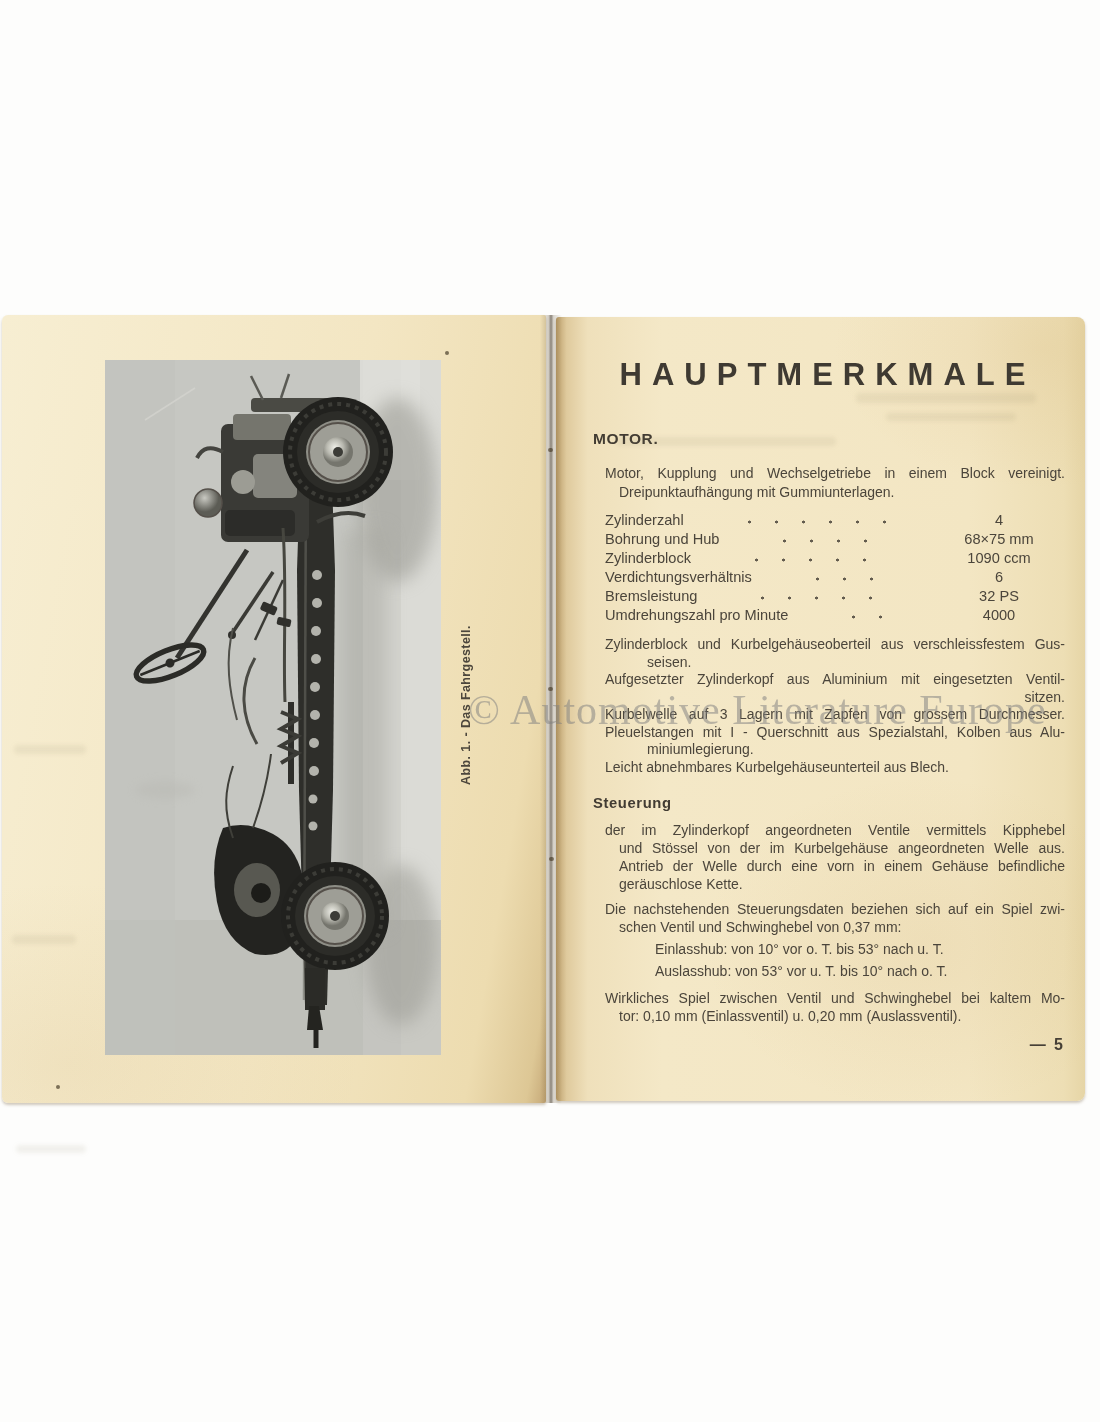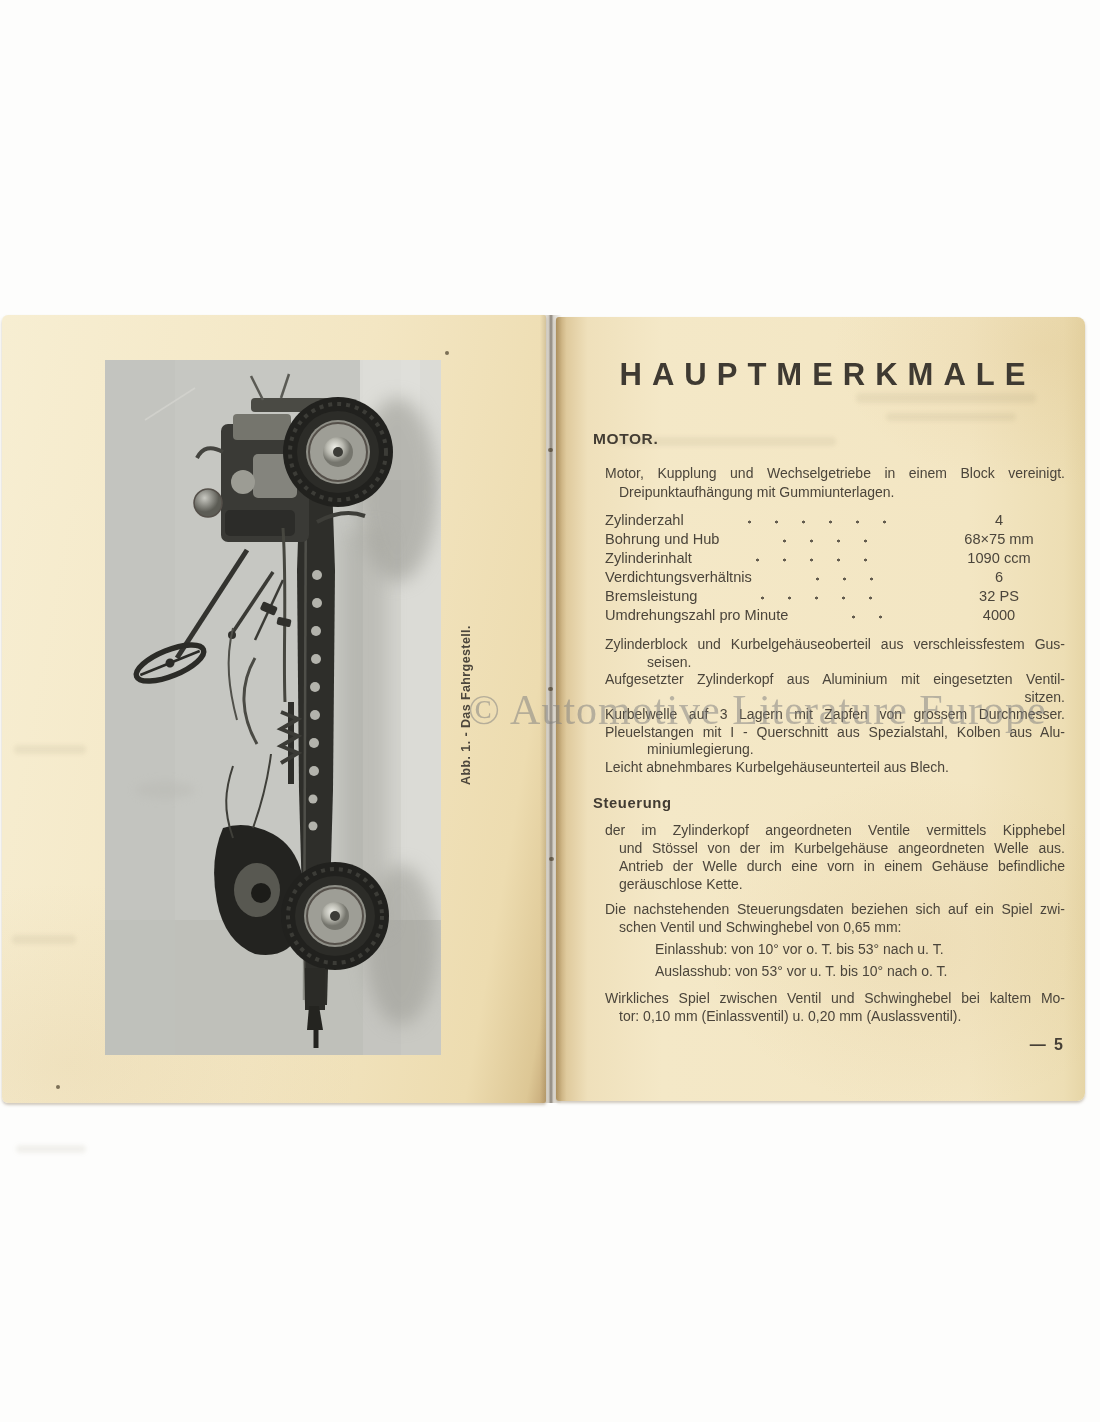--- a/index.html
+++ b/index.html
@@ -206,21 +206,21 @@
         <span class="spec-label">Zylinderzahl</span>
         <span class="spec-dots"></span>
         <span class="spec-value">4</span>
       </div>
       <div class="spec-row" style="top:214px;">
         <span class="spec-label">Bohrung und Hub</span>
         <span class="spec-dots"></span>
         <span class="spec-value">68×75 mm</span>
       </div>
       <div class="spec-row" style="top:233px;">
-        <span class="spec-label">Zylinderinhalt</span>
+        <span class="spec-label">Zylinderblock</span>
         <span class="spec-dots"></span>
         <span class="spec-value">1090 ccm</span>
       </div>
       <div class="spec-row" style="top:252px;">
         <span class="spec-label">Verdichtungsverhältnis</span>
         <span class="spec-dots"></span>
         <span class="spec-value">6</span>
       </div>
       <div class="spec-row" style="top:271px;">
         <span class="spec-label">Bremsleistung</span>
@@ -243,21 +243,21 @@
       <div class="line ind2" style="top:424px;">miniumlegierung.</div>
 
       <div class="sec-heading" style="top:478px;font-size:14.8px;">Steuerung</div>
 
       <div class="line just" style="top:505px;">der im Zylinderkopf angeordneten Ventile vermittels Kipphebel</div>
       <div class="line ind1 just" style="top:523px;">und Stössel von der im Kurbelgehäuse angeordneten Welle aus.</div>
       <div class="line ind1 just" style="top:541px;">Antrieb der Welle durch eine vorn in einem Gehäuse befindliche</div>
       <div class="line ind1" style="top:559px;">geräuschlose Kette.</div>
 
       <div class="line just" style="top:584px;">Die nachstehenden Steuerungsdaten beziehen sich auf ein Spiel zwi-</div>
-      <div class="line ind1" style="top:602px;">schen Ventil und Schwinghebel von 0,65 mm:</div>
+      <div class="line ind1" style="top:602px;">schen Ventil und Schwinghebel von 0,37 mm:</div>
 
       <div class="line valve" style="top:624px;">Einlasshub: von 10° vor o. T. bis 53° nach u. T.</div>
       <div class="line valve" style="top:646px;">Auslasshub: von 53° vor u. T. bis 10° nach o. T.</div>
 
       <div class="line just" style="top:673px;">Wirkliches Spiel zwischen Ventil und Schwinghebel bei kaltem Mo-</div>
       <div class="line ind1" style="top:691px;">tor: 0,10 mm (Einlassventil) u. 0,20 mm (Auslassventil).</div>
 
       <div class="page-number">— 5</div>
     </div>
 

